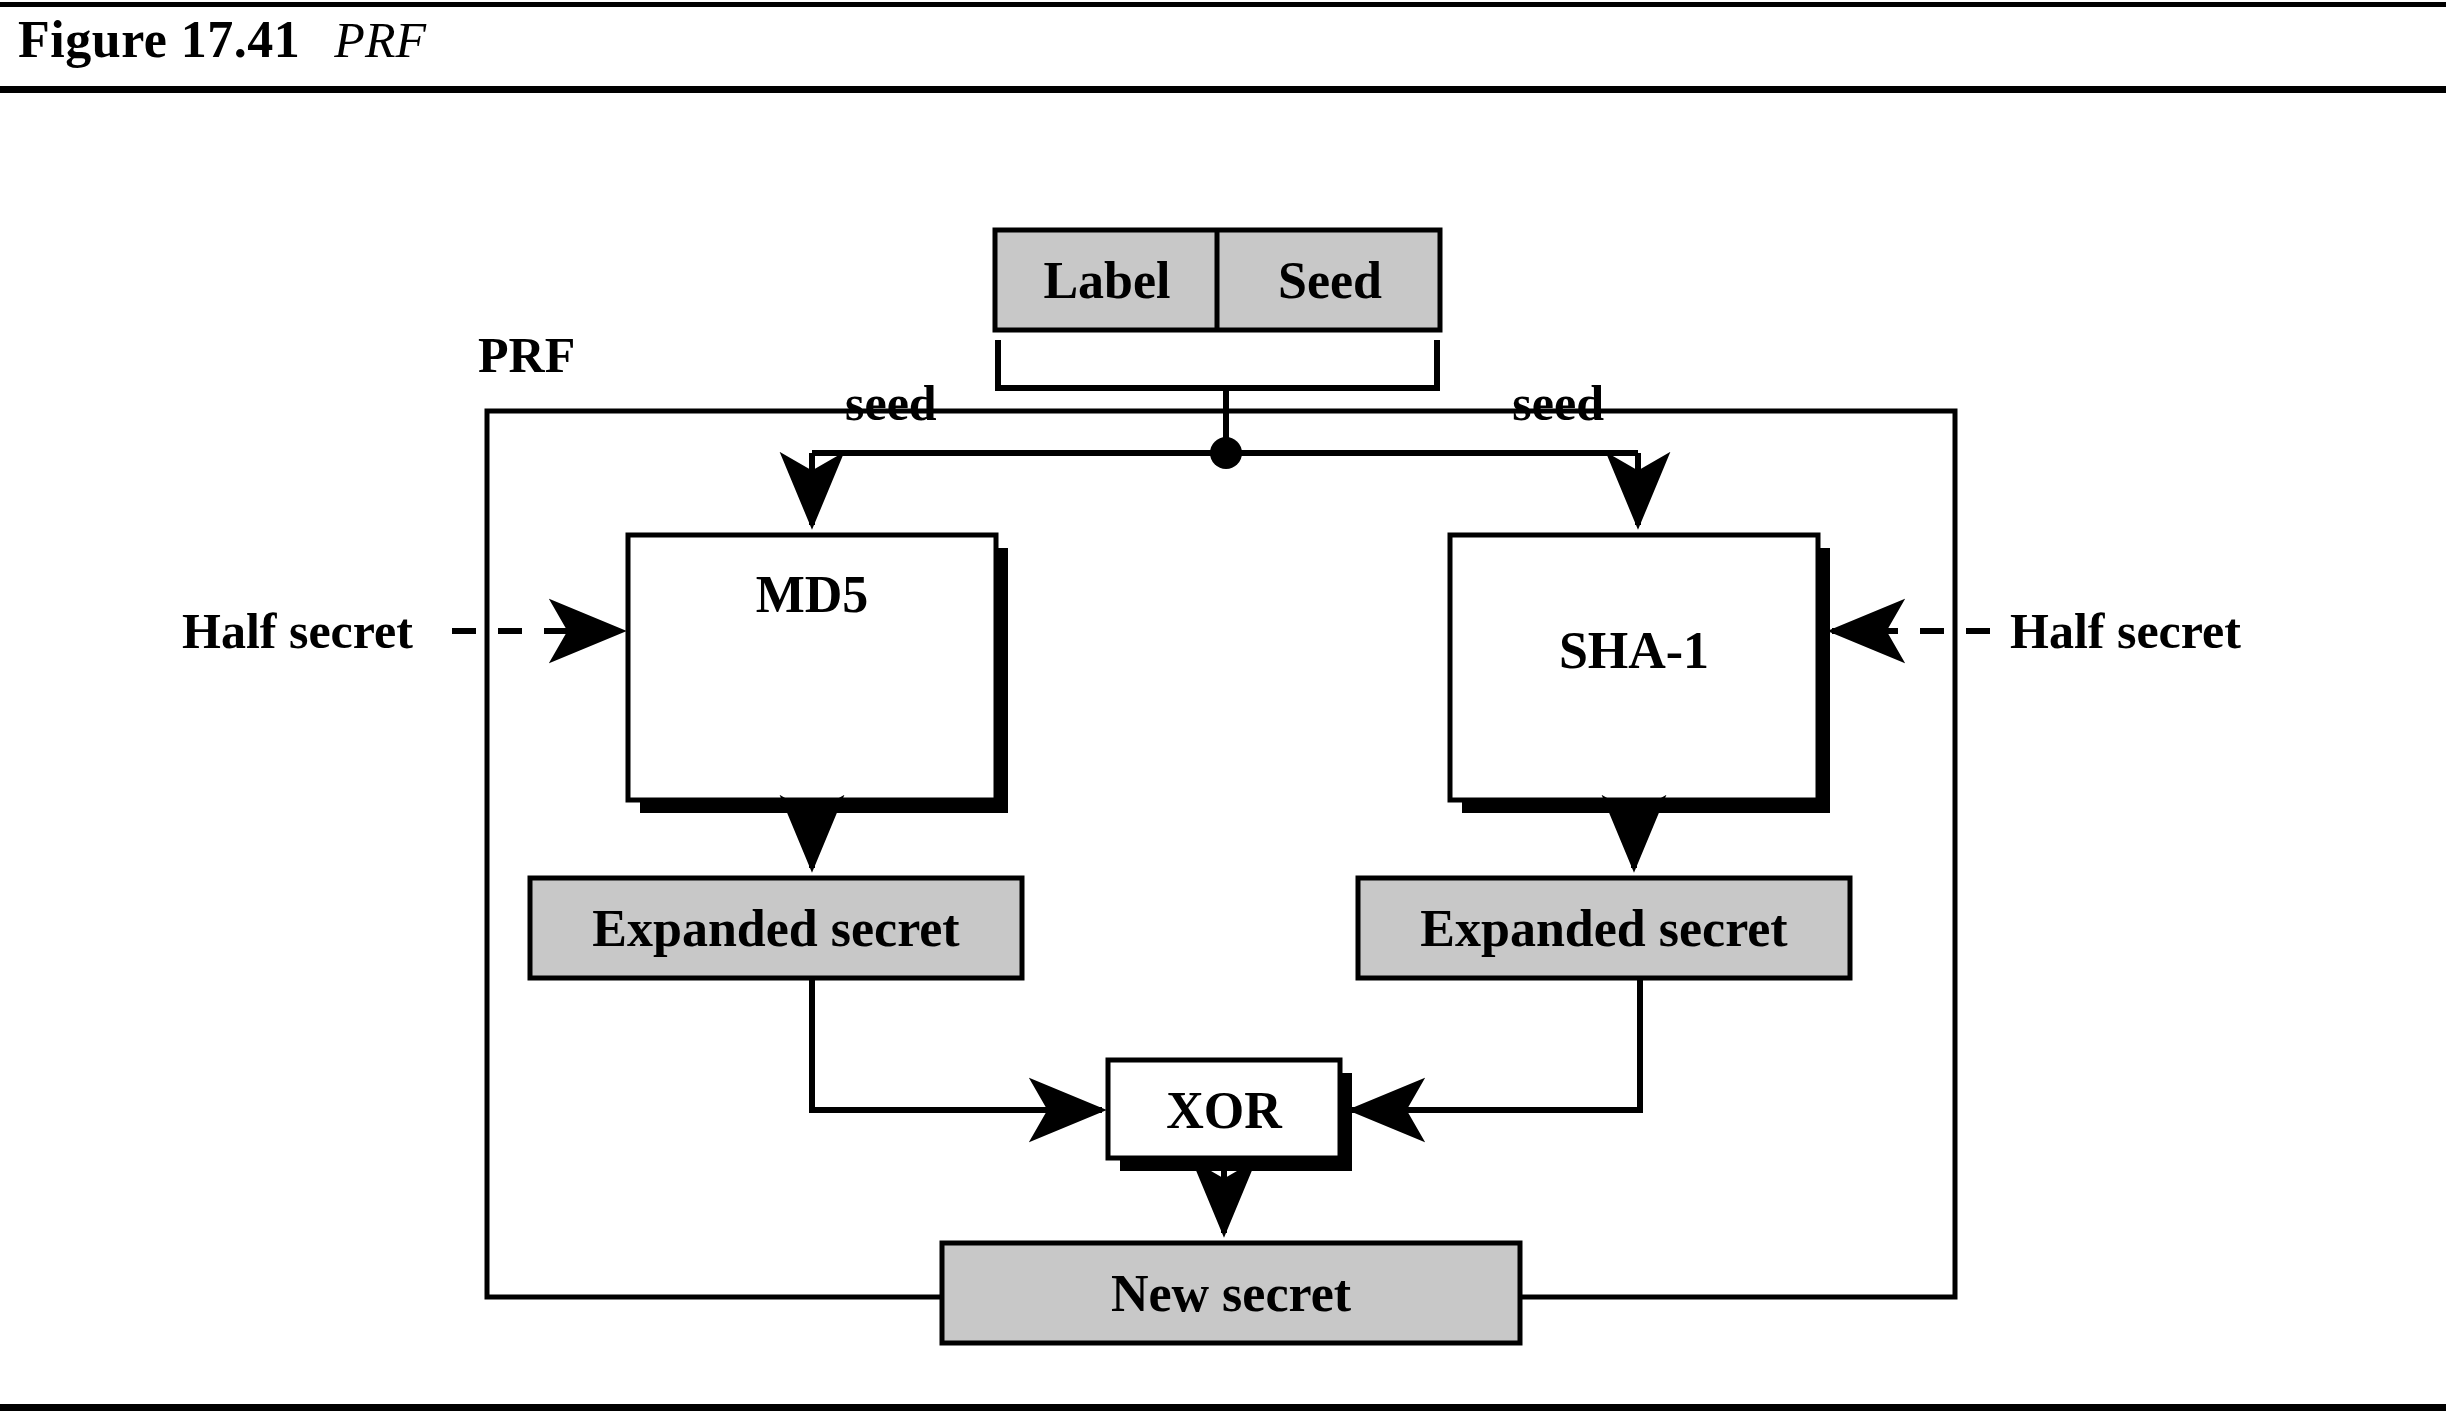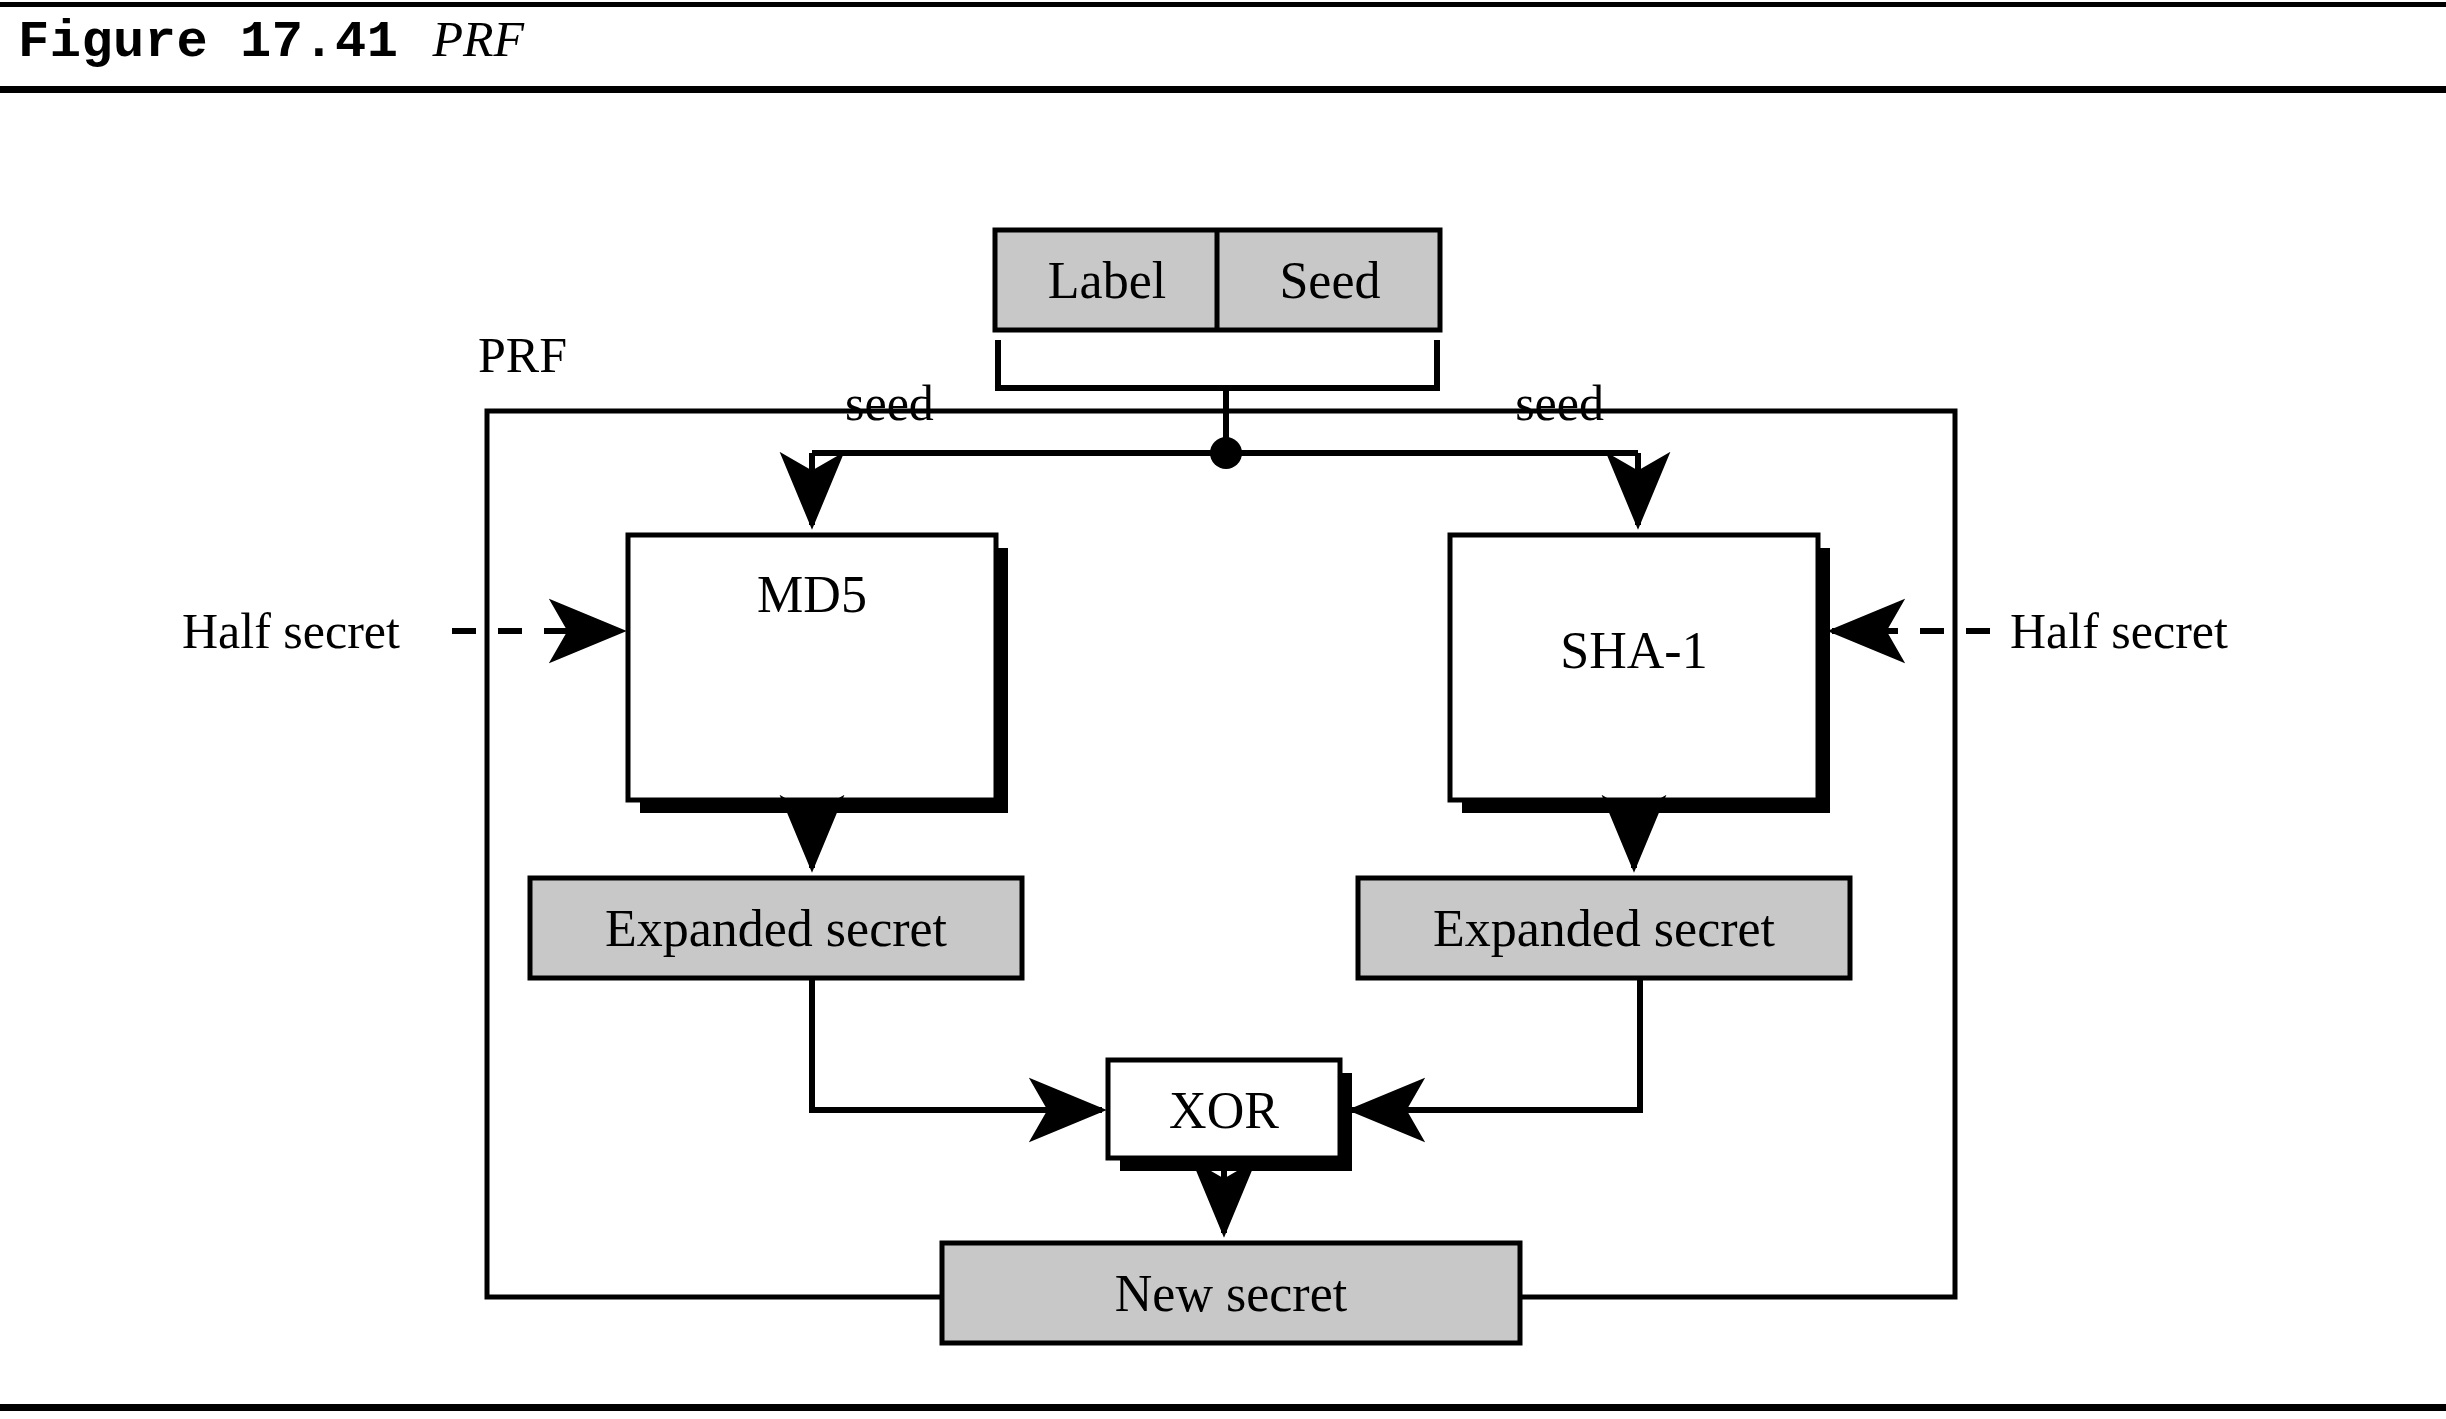--- a/index.html
+++ b/index.html
@@ -32,34 +32,34 @@
     position: absolute;
     left: 18px;
     top: 14px;
     white-space: nowrap;
     line-height: 1;
   }
   #caption .fig-num {
     font-weight: bold;
     font-size: 52px;
     letter-spacing: 0.5px;
-    font-family: Liberation Mono, monospace;
   }
   #caption .fig-title {
     font-style: italic;
     font-size: 50px;
     margin-left: 34px;
   }
 
   #diagram {
     position: absolute;
     left: 0;
     top: 100px;
     width: 2446px;
     height: 1300px;
+    font-weight: bold;
   }
   svg { display: block; }
   .box-fill-gray { fill: #c8c8c8; }
   .box-fill-white { fill: #ffffff; }
   .box-stroke { stroke: #000000; stroke-width: 5; }
   .shadow { fill: #000000; }
   .wire { stroke: #000000; stroke-width: 6; fill: none; }
   .wire-dashed {
     stroke: #000000;
     stroke-width: 6;

